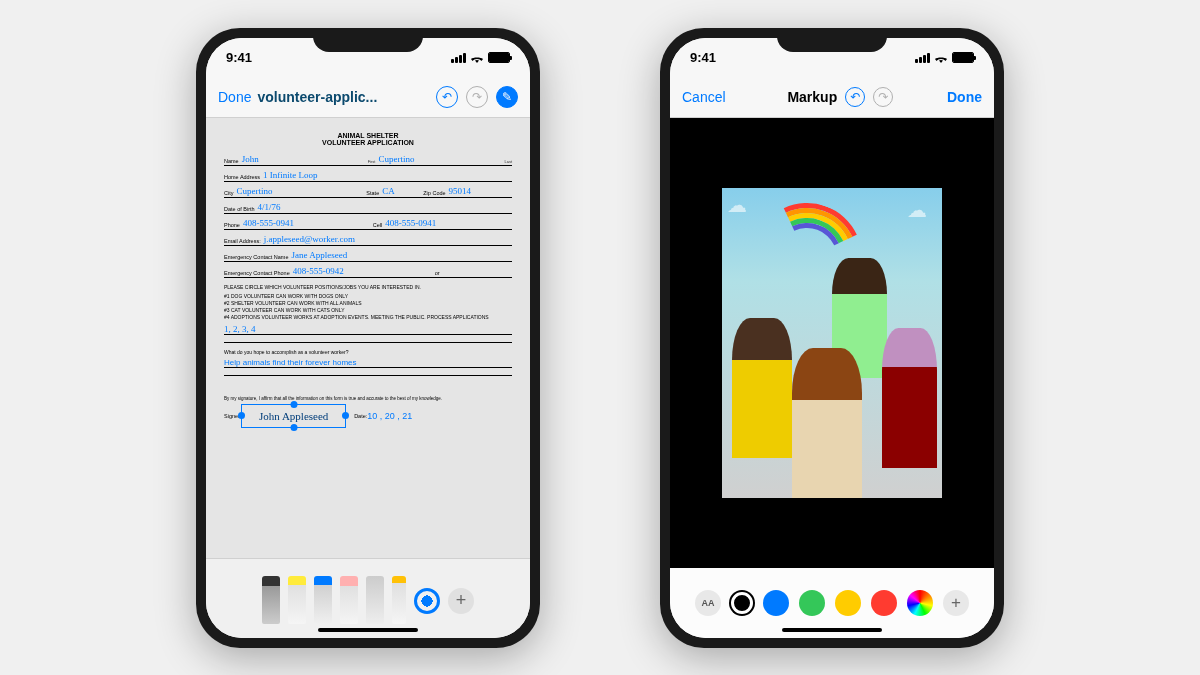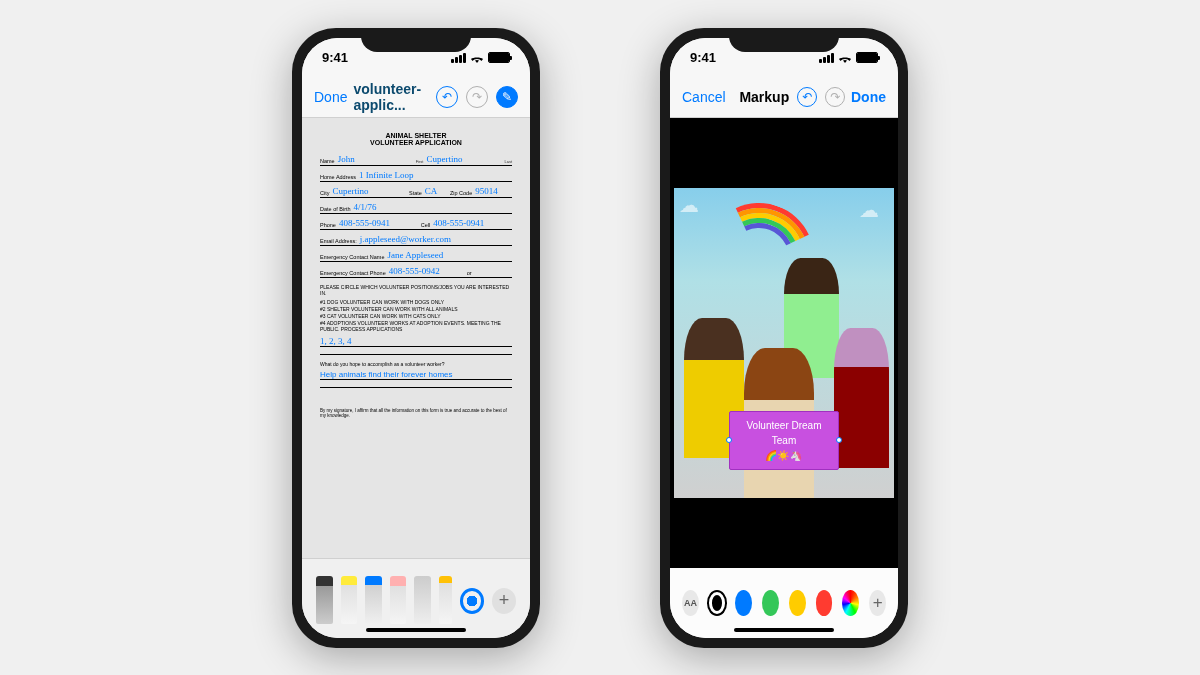--- a/index.html
+++ b/index.html
@@ -7,21 +7,21 @@
       width: 1200px;
       height: 675px;
       background: #f0f0f0;
       display: flex;
       justify-content: center;
       align-items: center;
       gap: 120px;
       font-family: -apple-system, BlinkMacSystemFont, 'Helvetica Neue', sans-serif;
     }
     .phone {
-      width: 248px;
+      width: 344px;
       height: 620px;
       background: #1a1a1a;
       border-radius: 44px;
       padding: 10px;
       box-shadow: 0 10px 40px rgba(0,0,0,0.3);
       position: relative;
     }
     .phone-screen {
       width: 100%;
       height: 100%;
@@ -350,20 +350,30 @@
       <div class="doc-text" style="margin:1px 0">#2 SHELTER VOLUNTEER CAN WORK WITH ALL ANIMALS</div>
       <div class="doc-text" style="margin:1px 0">#3 CAT VOLUNTEER CAN WORK WITH CATS ONLY</div>
       <div class="doc-text" style="margin:1px 0">#4 ADOPTIONS VOLUNTEER WORKS AT ADOPTION EVENTS. MEETING THE PUBLIC. PROCESS APPLICATIONS</div>
       <div class="form-value" style="border-bottom:0.5px solid #000;margin-top:4px">1, 2, 3, 4</div>
       <div style="border-bottom:0.5px solid #000;height:8px"></div>
       <div class="doc-text">What do you hope to accomplish as a volunteer worker?</div>
       <div class="accomplish">Help animals find their forever homes</div>
       <div style="border-bottom:0.5px solid #000;height:8px"></div>
       <div class="sig-area">
         <div class="doc-text" style="font-size:4.5px">By my signature, I affirm that all the information on this form is true and accurate to the best of my knowledge.</div>
+        <div class="sig-row">
+          <span>Signed</span>
+          <div class="sig-box">
+            <div class="sig-handle" style="left:-4px"></div>
+            <div class="sig-handle" style="right:-4px"></div>
+            <span class="sig-text">John Appleseed</span>
+          </div>
+          <span>Date:</span>
+          <span class="sig-date">10 , 20 , 21</span>
+        </div>
       </div>
     </div>
     <div class="toolbar">
       <div class="tool pen"></div>
       <div class="tool highlighter"></div>
       <div class="tool pencil"></div>
       <div class="tool eraser"></div>
       <div class="tool lasso"></div>
       <div class="tool ruler"></div>
       <div class="color-btn"></div>
@@ -410,26 +420,20 @@
           <div class="rainbow-arc" style="width:90px;height:90px;border-top-color:#ffcc00;top:10px;left:10px"></div>
           <div class="rainbow-arc" style="width:80px;height:80px;border-top-color:#34c759;top:15px;left:15px"></div>
           <div class="rainbow-arc" style="width:70px;height:70px;border-top-color:#5856d6;top:20px;left:20px"></div>
         </div>
         <div class="clouds" style="top:5px;left:5px;color:#fff">☁</div>
         <div class="clouds" style="top:10px;right:15px;color:#fff">☁</div>
         <div class="person p3"></div>
         <div class="person p1"></div>
         <div class="person p4"></div>
         <div class="person p2"></div>
-        <div class="caption-box">
-          <div class="caption-handle" style="left:-4px"></div>
-          <div class="caption-handle" style="right:-4px"></div>
-          <div>Volunteer Dream Team</div>
-          <div>🌈☀️🦄</div>
-        </div>
       </div>
     </div>
     <div class="color-bar">
       <div class="cb-item cb-text">AA</div>
       <div class="cb-item cb-black"></div>
       <div class="cb-item cb-blue"></div>
       <div class="cb-item cb-green"></div>
       <div class="cb-item cb-yellow"></div>
       <div class="cb-item cb-red"></div>
       <div class="cb-item cb-rainbow"></div>

